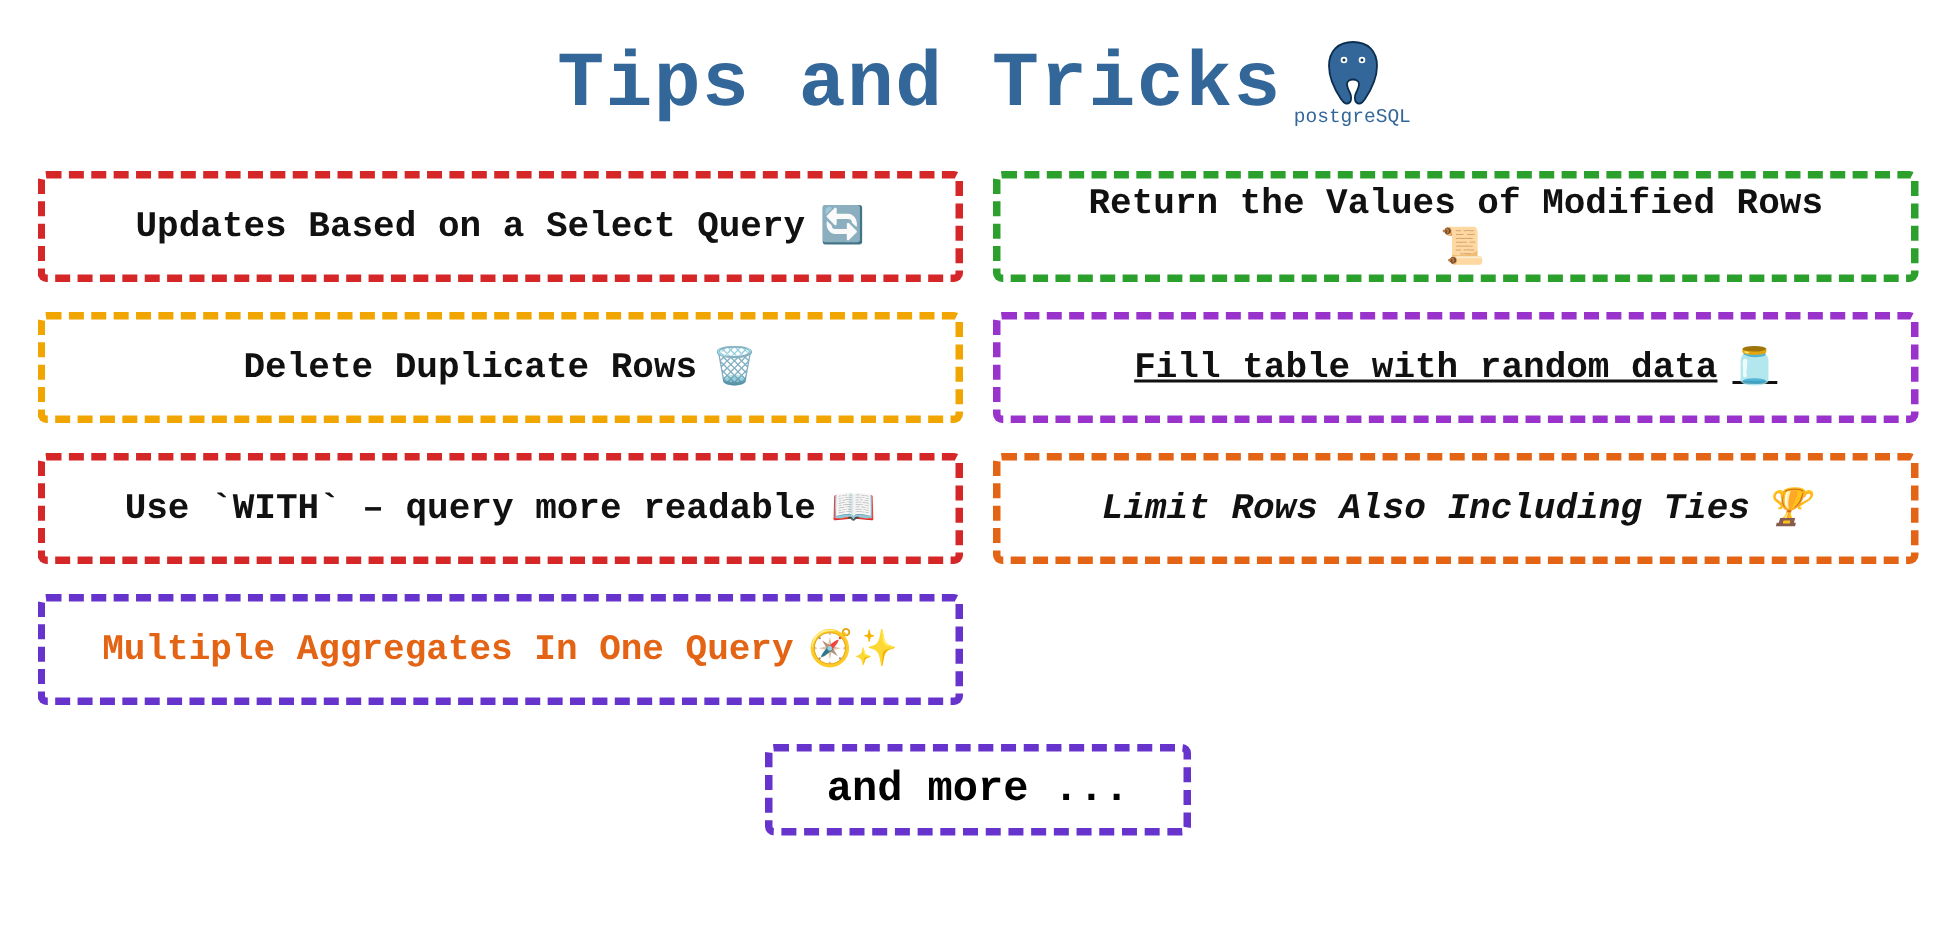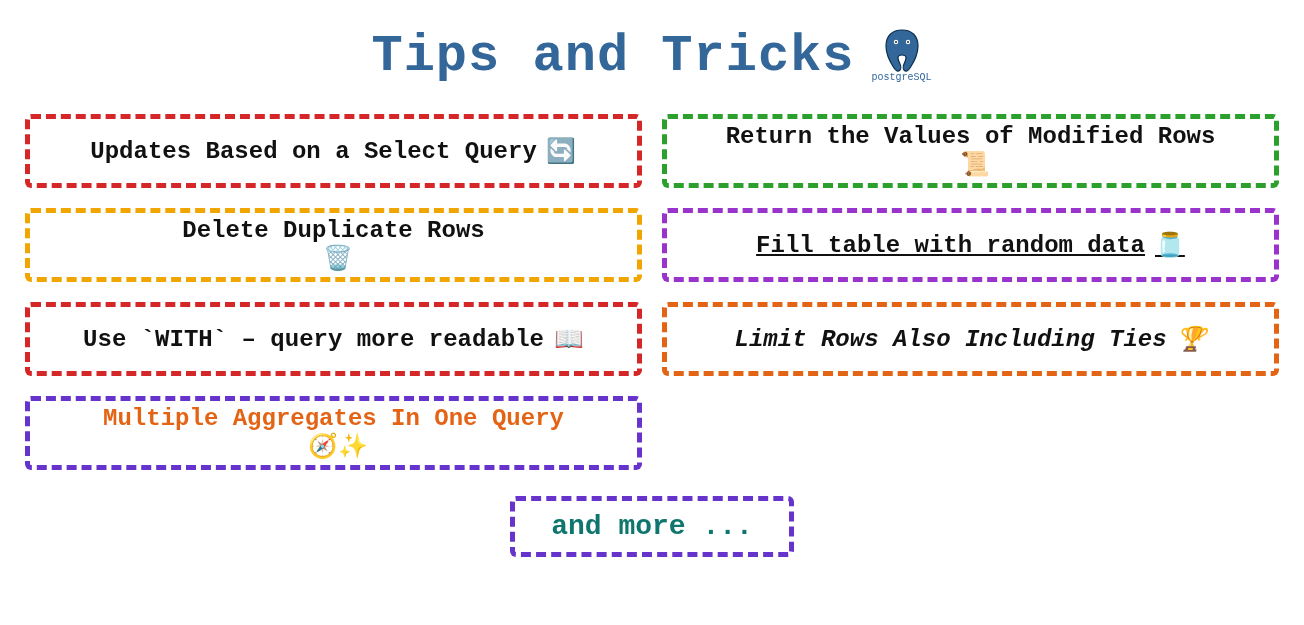--- a/index.html
+++ b/index.html
@@ -33,21 +33,21 @@
   .logo {
     width: 62px;
     height: 62px;
     display: flex;
     flex-direction: column;
     align-items: center;
     justify-content: center;
   }
   .logo svg { display: block; }
   .logo-caption {
-    font-size: 10px;
+    font-size: 13px;
     font-weight: normal;
     color: #336699;
     font-family: "Courier New", monospace;
     margin-top: -2px;
   }
   .grid {
     width: 1270px;
     display: grid;
     grid-template-columns: 1fr 1fr;
     column-gap: 20px;
@@ -65,31 +65,31 @@
     color: #111111;
     position: relative;
   }
   .tip .label { white-space: nowrap; }
   .tip .icon { margin-left: 10px; font-size: 24px; font-weight: normal; }
   .footer {
     margin-top: 26px;
     border: 5px dashed #6633cc;
     border-radius: 6px;
     padding: 10px 36px;
-    color: #0f766e;
+    color: #000000;
     font-size: 28px;
   }
   
   .b-red    { border-color: #d62728; }
   .b-green  { border-color: #2ca02c; flex-direction: column; }
-  .b-yellow { border-color: #f0a500; flex-direction: column; }
+  .b-yellow { border-color: #f0a500; }
   .b-purple { border-color: #9933cc; text-decoration: underline; }
   .b-blue   { border-color: #1f77b4; }
   .b-orange { border-color: #e36414; font-style: italic; }
-  .b-violet { border-color: #6633cc; flex-direction: column; }
+  .b-violet { border-color: #6633cc; }
   .text-orange { color: #e36414; }
 </style>
 </head>
 <body>
 
 <div class="wrap">
 
   <div class="title-row">
     <div class="title">Tips and Tricks</div>
     <div class="logo">

